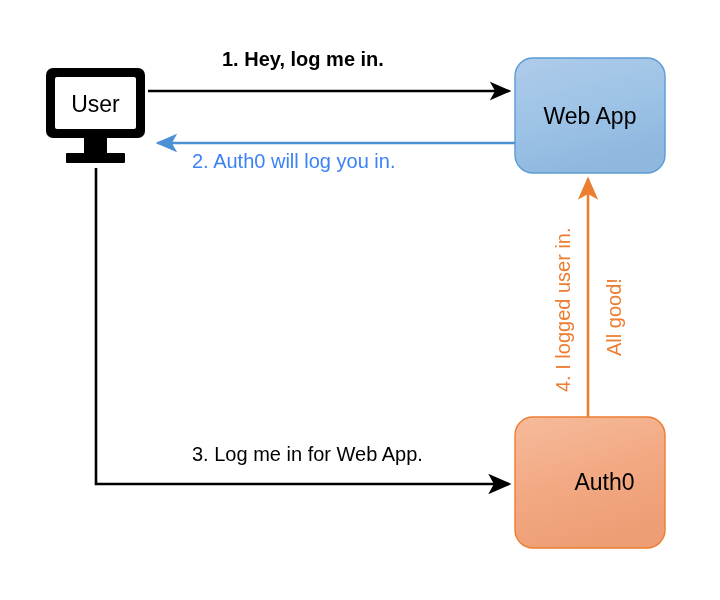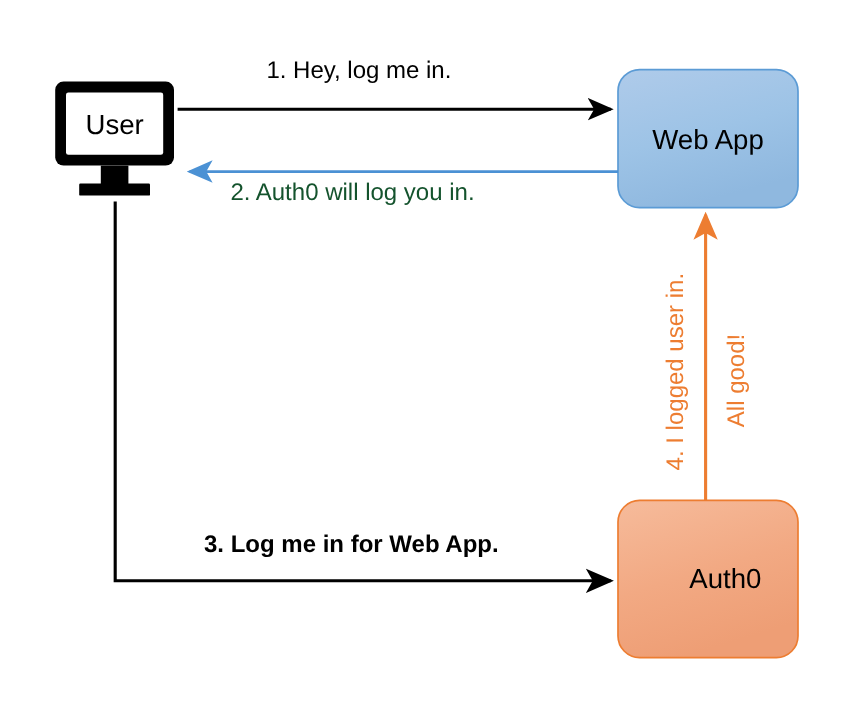--- a/index.html
+++ b/index.html
@@ -32,21 +32,21 @@
     font-family: "Liberation Sans", sans-serif;
     white-space: nowrap;
   }
   .edge-label {
     position: absolute;
     font-size: 20px;
     font-family: "Liberation Sans", sans-serif;
     white-space: nowrap;
   }
   .edge-label.black { color: #000000; }
-  .edge-label.blue  { color: #14532d; }
+  .edge-label.blue  { color: #3b82f6; }
   .rot-label {
     position: absolute;
     font-size: 20px;
     font-family: "Liberation Sans", sans-serif;
     white-space: nowrap;
     transform-origin: 0 0;
     transform: rotate(-90deg);
     color: #ED7D31;
   }
 </style>
@@ -115,23 +115,23 @@
       <line x1="588" y1="417" x2="588" y2="179" stroke="#ED7D31" stroke-width="2.6" marker-end="url(#arrow-orange)"></line>
     </g>
   </svg>
 
   <div class="node-label" style="left:515px; top:103px; width:150px;">Web App</div>
 
   <div class="node-label" style="left:55px; top:91px; width:81px;">User</div>
 
   <div class="node-label" style="left:515px; top:469px; width:179px;">Auth0</div>
 
-  <div class="edge-label black" style="left:222px; top:48px;">1. Hey, log me in.</div>
+  <div class="edge-label black" style="left:222px; top:48px;font-weight:bold;">1. Hey, log me in.</div>
 
   <div class="edge-label blue" style="left:192px; top:150px;">2. Auth0 will log you in.</div>
 
-  <div class="edge-label black" style="left:170px; top:443px;font-weight:bold;">3. Log me in for Web App.</div>
+  <div class="edge-label black" style="left:192px; top:443px;">3. Log me in for Web App.</div>
 
   <div class="rot-label" style="left:552px; top:392px;">4. I logged user in.</div>
 
   <div class="rot-label" style="left:603px; top:356px;">All good!</div>
 
 </div>
 
 </body></html>

